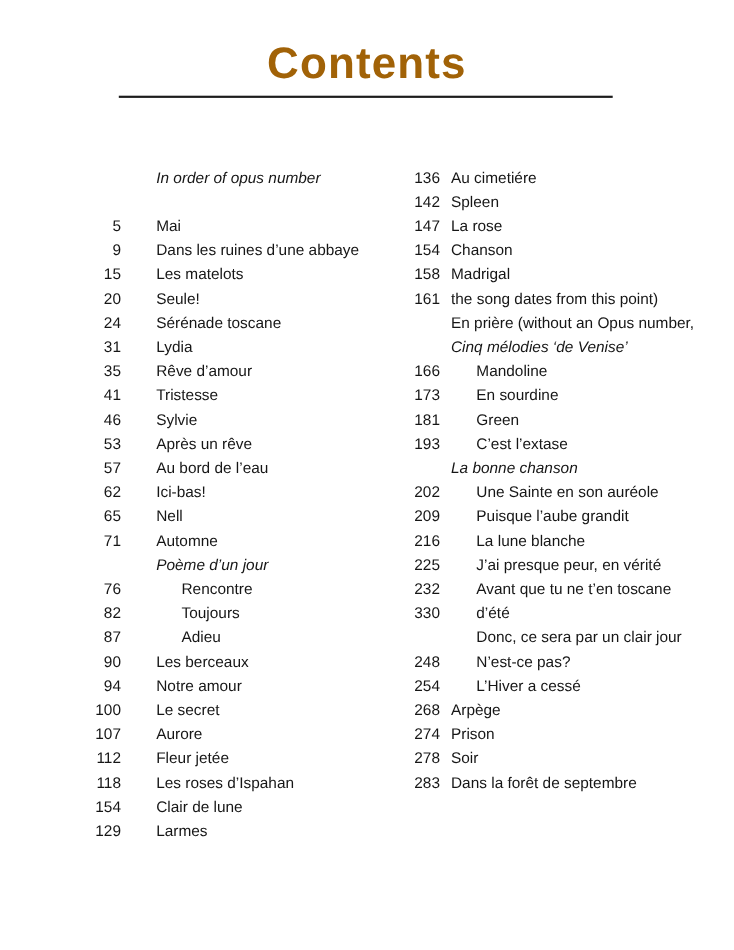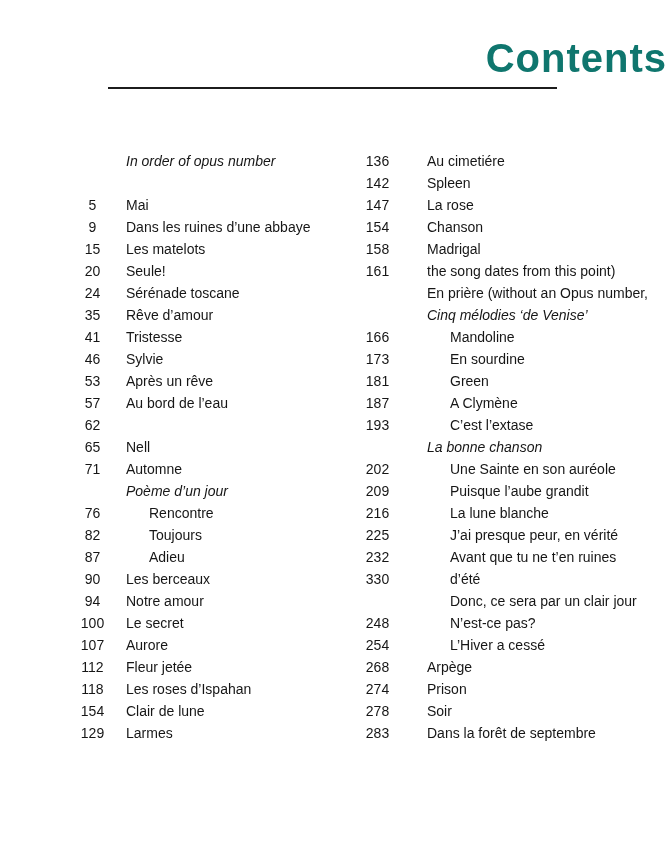--- a/index.html
+++ b/index.html
@@ -14,25 +14,25 @@
     font-family: "Liberation Sans", sans-serif;
     position: relative;
     overflow: hidden;
   }
   .page-title {
     position: absolute;
     top: 36px;
     left: 0;
     width: 667px;
     margin: 0;
-    text-align: right;
+    text-align: center;
     font-size: 40px;
     font-weight: 700;
     letter-spacing: 1px;
-    color: #0f766e;
+    color: #a16207;
   }
   .title-rule {
     position: absolute;
     top: 87px;
     left: 108px;
     width: 449px;
     height: 2px;
     background: #1c1c1c;
   }
   .toc-col {
@@ -43,30 +43,30 @@
   }
   .toc-col-left  { left: 75px;  width: 275px; }
   .toc-col-right { left: 355px; width: 300px; }
   .toc-row {
     display: flex;
     align-items: flex-start;
   }
   .toc-row.spacer { height: 22px; }
   .num {
     flex: 0 0 35px;
-    text-align: center;
+    text-align: right;
     white-space: nowrap;
   }
   .toc-col-right .num { flex: 0 0 45px; }
   .entry-title {
-    margin-left: 16px;
+    margin-left: 32px;
     width: 205px;
   }
   .toc-col-right .entry-title {
-    margin-left: 27px;
+    margin-left: 10px;
     width: 224px;
   }
   .entry-title.indent { padding-left: 23px; }
   .entry-title.section { font-style: italic; }
 </style>
 </head>
 <body>
 
 <div class="page">
   <h1 class="page-title">Contents</h1>
@@ -91,20 +91,24 @@
       </div>
       <div class="toc-row">
         <div class="num">20</div>
         <div class="entry-title">Seule!</div>
       </div>
       <div class="toc-row">
         <div class="num">24</div>
         <div class="entry-title">Sérénade toscane</div>
       </div>
       <div class="toc-row">
+        <div class="num">31</div>
+        <div class="entry-title">Lydia</div>
+      </div>
+      <div class="toc-row">
         <div class="num">35</div>
         <div class="entry-title">Rêve d’amour</div>
       </div>
       <div class="toc-row">
         <div class="num">41</div>
         <div class="entry-title">Tristesse</div>
       </div>
       <div class="toc-row">
         <div class="num">46</div>
         <div class="entry-title">Sylvie</div>
@@ -112,20 +116,21 @@
       <div class="toc-row">
         <div class="num">53</div>
         <div class="entry-title">Après un rêve</div>
       </div>
       <div class="toc-row">
         <div class="num">57</div>
         <div class="entry-title">Au bord de l’eau</div>
       </div>
       <div class="toc-row">
         <div class="num">62</div>
+        <div class="entry-title">Ici-bas!</div>
       </div>
       <div class="toc-row">
         <div class="num">65</div>
         <div class="entry-title">Nell</div>
       </div>
       <div class="toc-row">
         <div class="num">71</div>
         <div class="entry-title">Automne</div>
       </div>
       <div class="toc-row">
@@ -215,24 +220,20 @@
       </div>
       <div class="toc-row">
         <div class="num">173</div>
         <div class="entry-title indent">En sourdine</div>
       </div>
       <div class="toc-row">
         <div class="num">181</div>
         <div class="entry-title indent">Green</div>
       </div>
       <div class="toc-row">
-        <div class="num">187</div>
-        <div class="entry-title indent">A Clymène</div>
-      </div>
-      <div class="toc-row">
         <div class="num">193</div>
         <div class="entry-title indent">C’est l’extase</div>
       </div>
       <div class="toc-row">
         <div class="num"></div>
         <div class="entry-title section">La bonne chanson</div>
       </div>
       <div class="toc-row">
         <div class="num">202</div>
         <div class="entry-title indent">Une Sainte en son auréole</div>
@@ -244,21 +245,21 @@
       <div class="toc-row">
         <div class="num">216</div>
         <div class="entry-title indent">La lune blanche</div>
       </div>
       <div class="toc-row">
         <div class="num">225</div>
         <div class="entry-title indent">J’ai presque peur, en vérité</div>
       </div>
       <div class="toc-row">
         <div class="num">232</div>
-        <div class="entry-title indent">Avant que tu ne t’en ruines</div>
+        <div class="entry-title indent">Avant que tu ne t’en toscane</div>
       </div>
       <div class="toc-row">
         <div class="num">330</div>
         <div class="entry-title indent">
           <div>d’été</div>
           <div>Donc, ce sera par un clair jour</div>
         </div>
       </div>
       <div class="toc-row">
         <div class="num">248</div>

